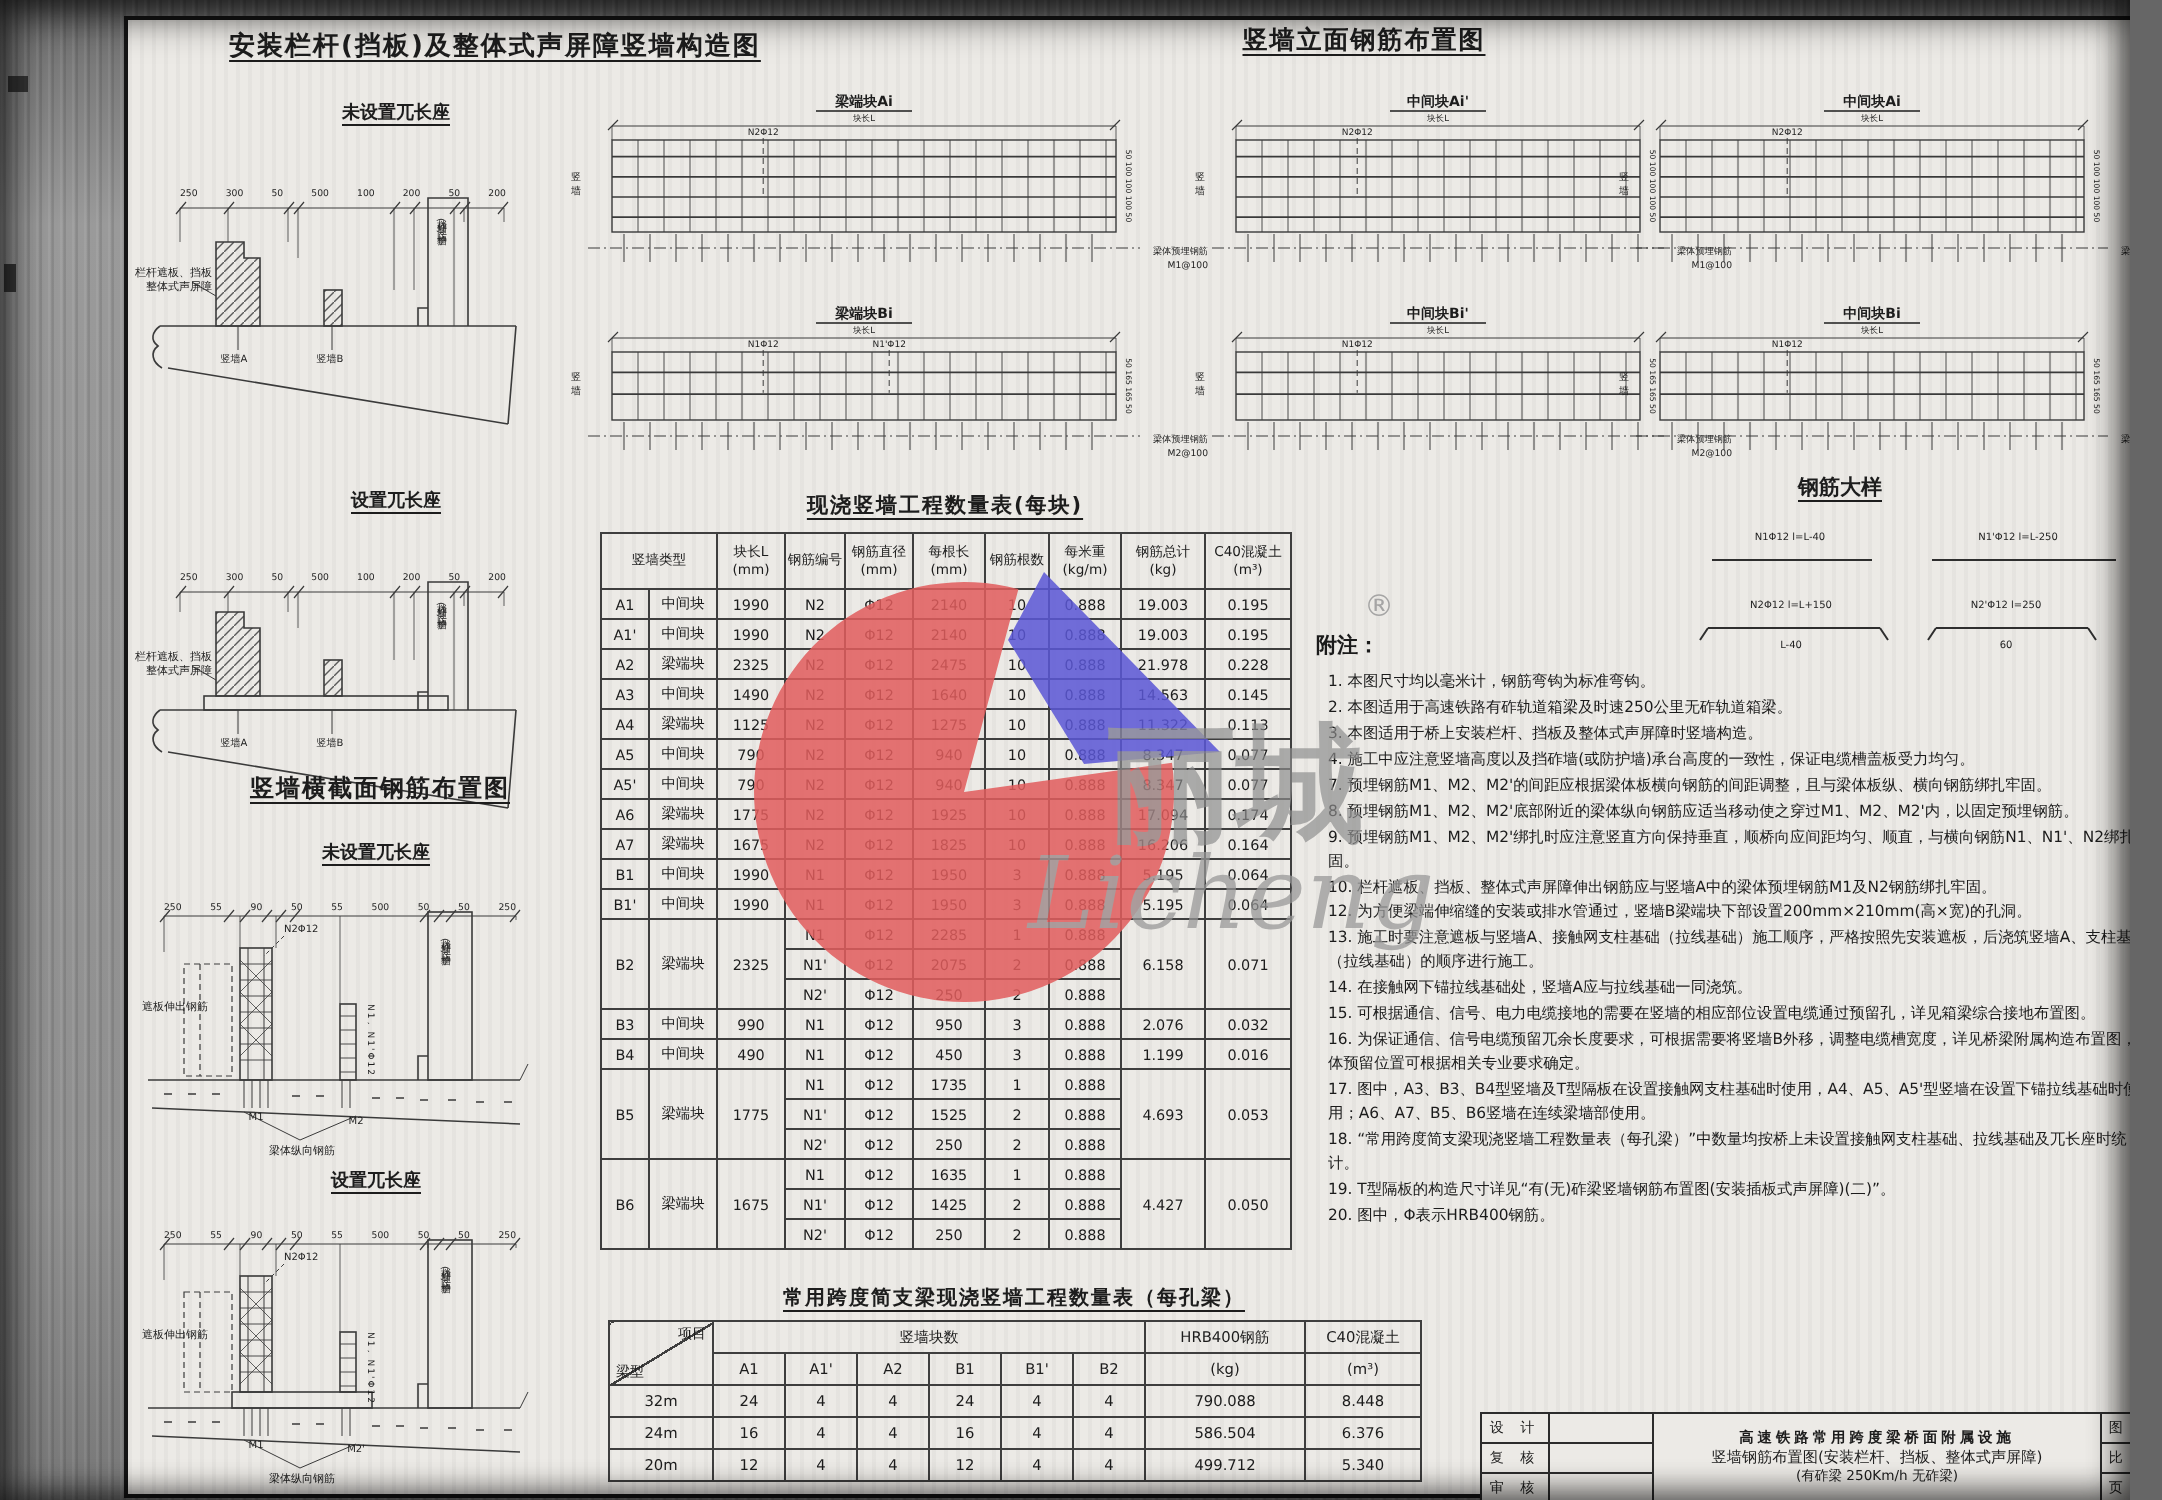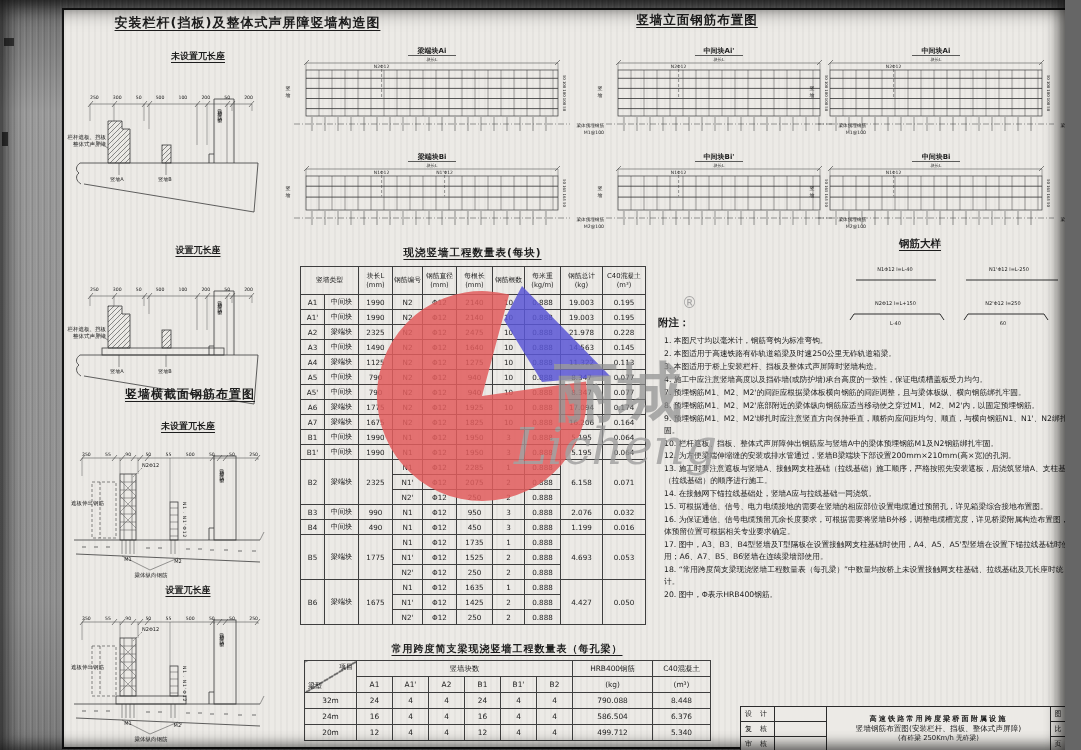--- a/index.html
+++ b/index.html
@@ -206,21 +206,21 @@
       <span>250</span>
     </div>
   <div class="t rt" style="left:58px;top:664px;width:46px;font-size:5.5px">遮板伸出钢筋</div>
   <div class="t" style="left:142px;top:626px;width:40px;font-size:5px">N2Φ12</div>
   <div class="t vtext" style="left:182px;top:666px;height:44px;font-size:4.5px">N1、N1'Φ12</div>
   <div class="t ctr" style="left:118px;top:720px;width:20px;font-size:5px">M1</div>
   <div class="t ctr" style="left:168px;top:722px;width:20px;font-size:5px">M2'</div>
   <div class="t vtext" style="left:218px;top:630px;height:56px;font-size:4.8px">挡砟墙(防护墙)</div>
   <div class="t ctr" style="left:116px;top:736px;width:70px;font-size:5.5px">梁体纵向钢筋</div>
 
-  <div class="t u ctr" style="left:612px;top:12px;width:170px;font-size:12.5px;font-weight:bold;letter-spacing:1px">竖墙立面钢筋布置图</div>
+  <div class="t u ctr" style="left:597px;top:12px;width:170px;font-size:12.5px;font-weight:bold;letter-spacing:1px">竖墙立面钢筋布置图</div>
   <div style="position:absolute;inset:0;pointer-events:none">
       <div style="position: absolute; left: 278px; top: 44px; width: 330px; height: 100px;">
         <svg width="330" height="100" viewBox="0 0 330 100">
           <g stroke="#3a3a3a" fill="none" stroke-width="0.7">
             <line x1="28" y1="19" x2="280" y2="19" stroke-width="0.5"></line>
             <path d="M26,21 l5,-5 M277,21 l5,-5" stroke-width="0.6"></path>
             <line x1="28" y1="19" x2="28" y2="26" stroke-width="0.4"></line>
             <line x1="280" y1="19" x2="280" y2="26" stroke-width="0.4"></line>
             <rect x="28" y="26" width="252" height="46"></rect>
             <line x1="41" y1="26" x2="41" y2="72" stroke-width="0.45"></line>
@@ -936,20 +936,21 @@
         <div class="note-item">8. 预埋钢筋M1、M2、M2'底部附近的梁体纵向钢筋应适当移动使之穿过M1、M2、M2'内，以固定预埋钢筋。</div>
         <div class="note-item">9. 预埋钢筋M1、M2、M2'绑扎时应注意竖直方向保持垂直，顺桥向应间距均匀、顺直，与横向钢筋N1、N1'、N2绑扎牢固。</div>
         <div class="note-item">10. 栏杆遮板、挡板、整体式声屏障伸出钢筋应与竖墙A中的梁体预埋钢筋M1及N2钢筋绑扎牢固。</div>
         <div class="note-item">12. 为方便梁端伸缩缝的安装或排水管通过，竖墙B梁端块下部设置200mm×210mm(高×宽)的孔洞。</div>
         <div class="note-item">13. 施工时要注意遮板与竖墙A、接触网支柱基础（拉线基础）施工顺序，严格按照先安装遮板，后浇筑竖墙A、支柱基础（拉线基础）的顺序进行施工。</div>
         <div class="note-item">14. 在接触网下锚拉线基础处，竖墙A应与拉线基础一同浇筑。</div>
         <div class="note-item">15. 可根据通信、信号、电力电缆接地的需要在竖墙的相应部位设置电缆通过预留孔，详见箱梁综合接地布置图。</div>
         <div class="note-item">16. 为保证通信、信号电缆预留兀余长度要求，可根据需要将竖墙B外移，调整电缆槽宽度，详见桥梁附属构造布置图，具体预留位置可根据相关专业要求确定。</div>
         <div class="note-item">17. 图中，A3、B3、B4型竖墙及T型隔板在设置接触网支柱基础时使用，A4、A5、A5'型竖墙在设置下锚拉线基础时使用；A6、A7、B5、B6竖墙在连续梁墙部使用。</div>
         <div class="note-item">18. “常用跨度简支梁现浇竖墙工程数量表（每孔梁）”中数量均按桥上未设置接触网支柱基础、拉线基础及兀长座时统计。</div>
+        <div class="note-item">19. T型隔板的构造尺寸详见“有(无)砟梁竖墙钢筋布置图(安装插板式声屏障)(二)”。</div>
         <div class="note-item">20. 图中，Φ表示HRB400钢筋。</div>
       </div>
   </div>
 
   <div id="titleBlock" style="position:absolute;left:740px;top:706px;z-index:45">
       <table style="width:420px">
         <colgroup>
           <col style="width:34px">
           <col style="width:52px">
           <col style="width:224px">

